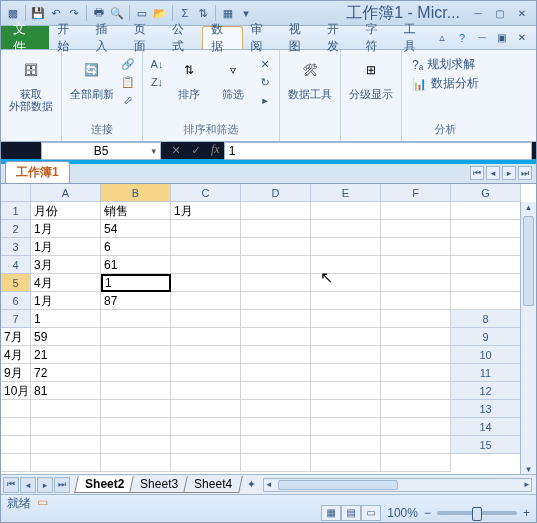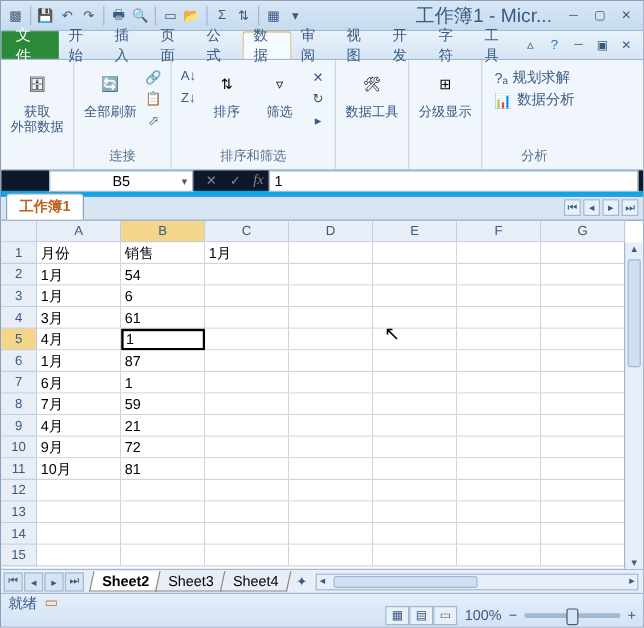--- a/index.html
+++ b/index.html
@@ -266,21 +266,20 @@
       <div class="cell"></div>
       <div class="rowhdr">6</div>
       <div class="cell">1月</div>
       <div class="cell num">87</div>
       <div class="cell"></div>
       <div class="cell"></div>
       <div class="cell"></div>
       <div class="cell"></div>
       <div class="cell"></div>
       <div class="rowhdr">7</div>
-      <div class="cell">6月</div>
       <div class="cell num">1</div>
       <div class="cell"></div>
       <div class="cell"></div>
       <div class="cell"></div>
       <div class="cell"></div>
       <div class="cell"></div>
       <div class="rowhdr">8</div>
       <div class="cell">7月</div>
       <div class="cell num">59</div>
       <div class="cell"></div>

